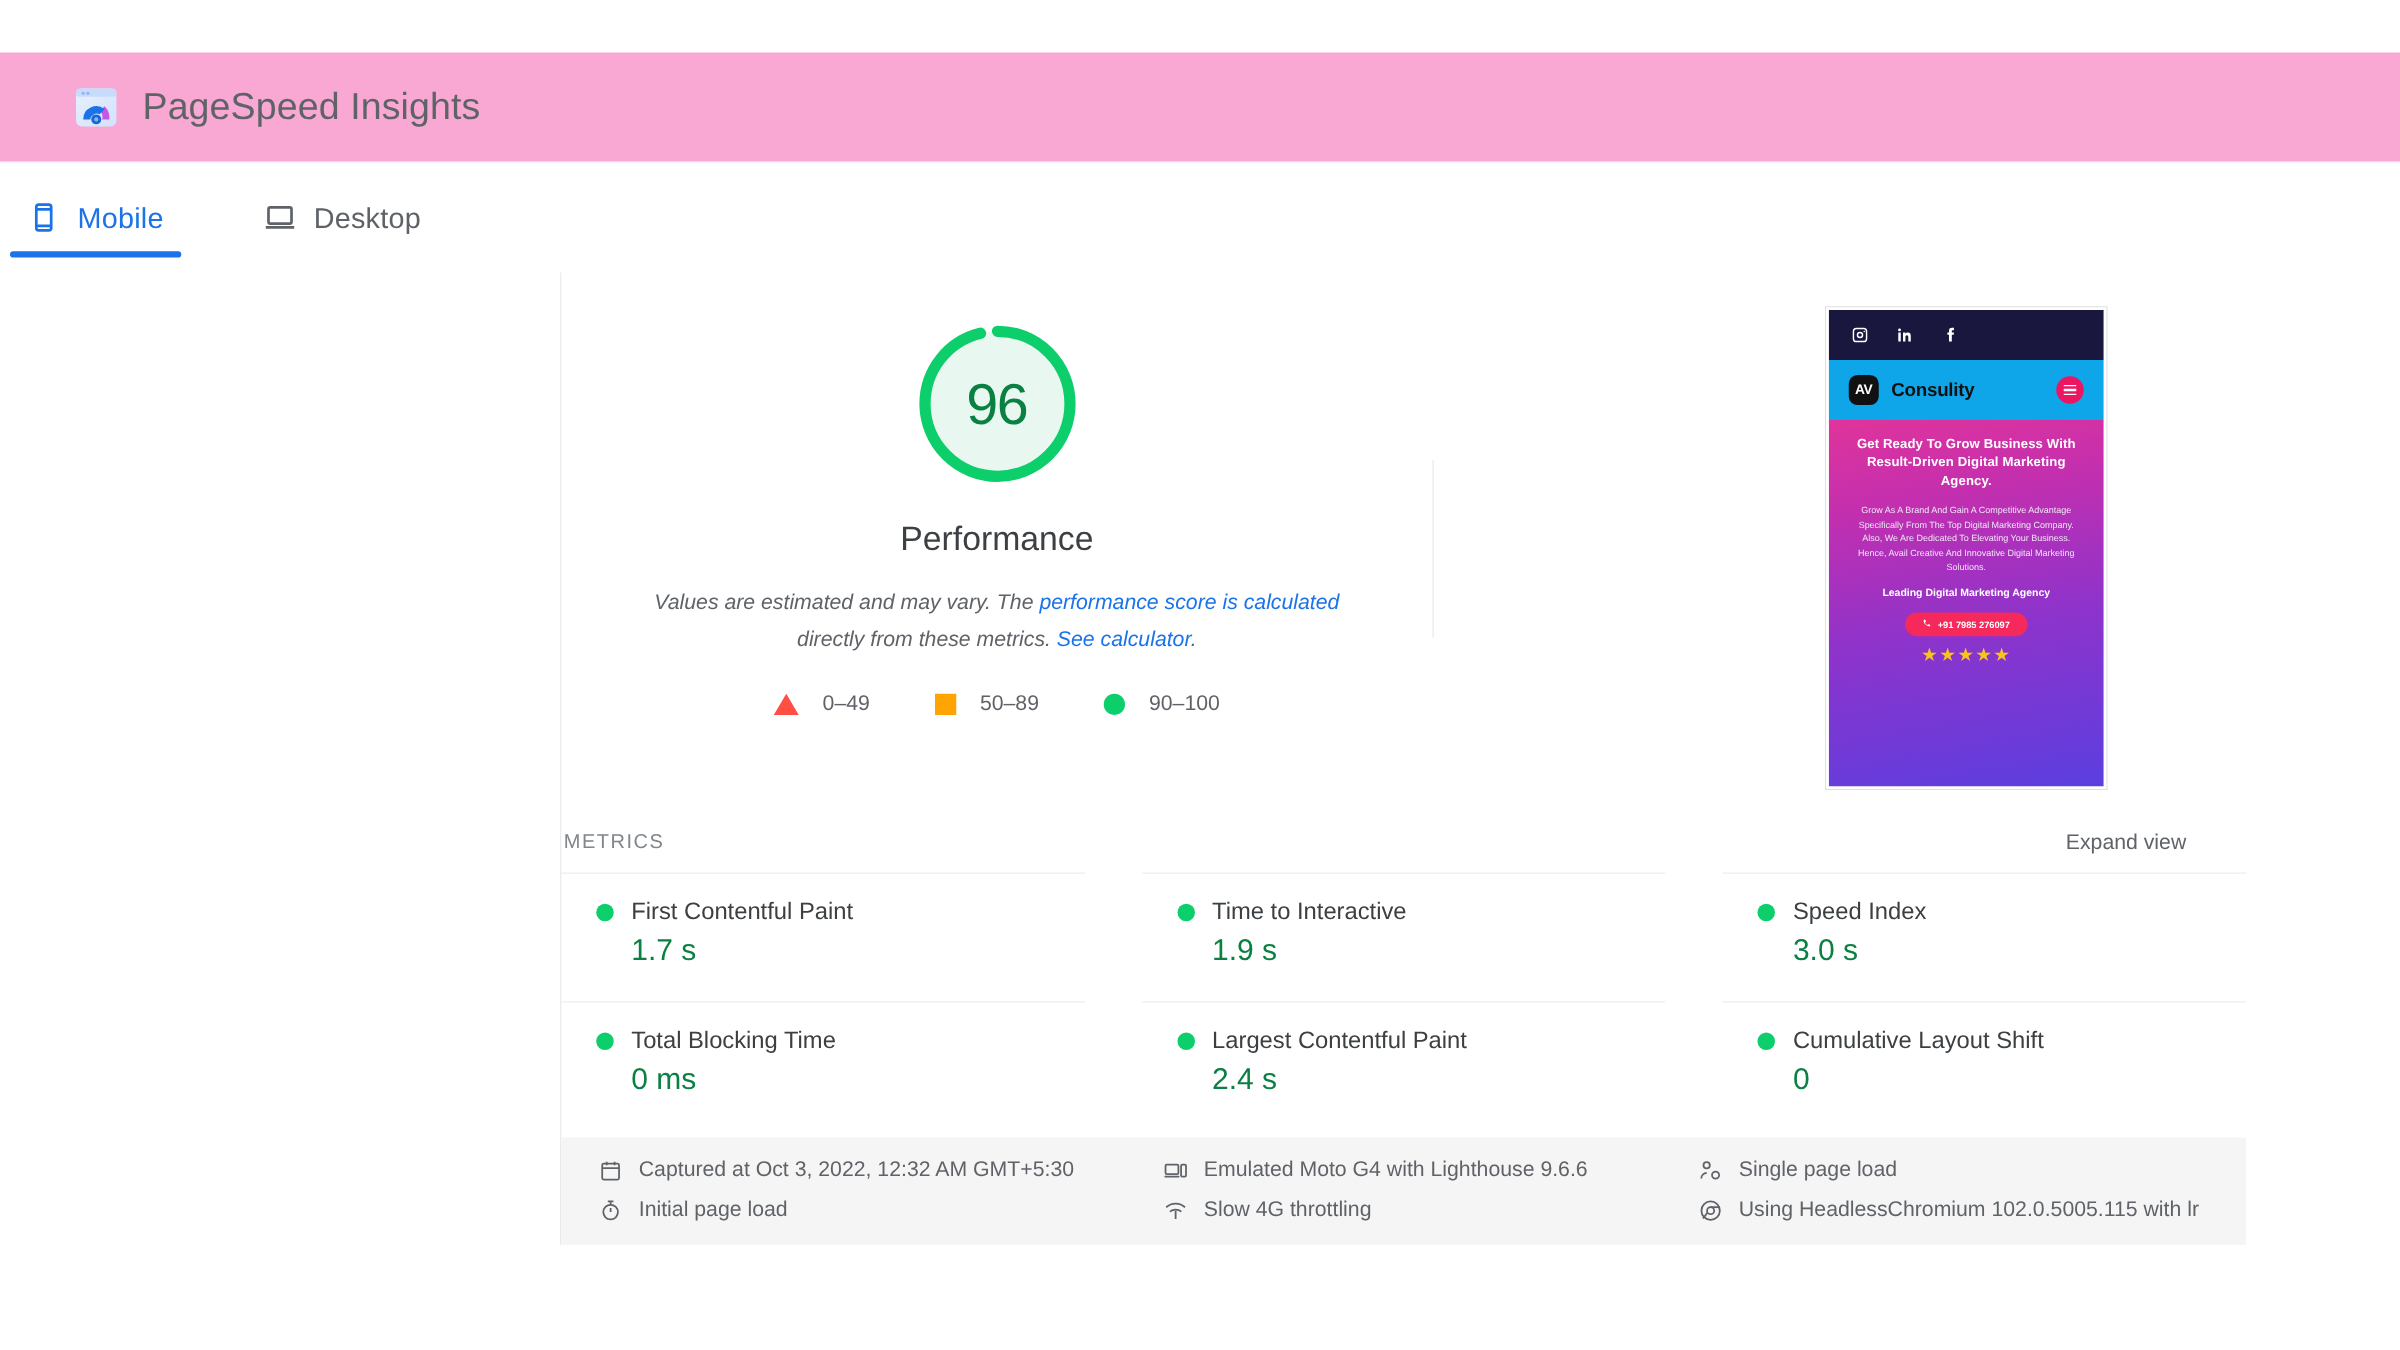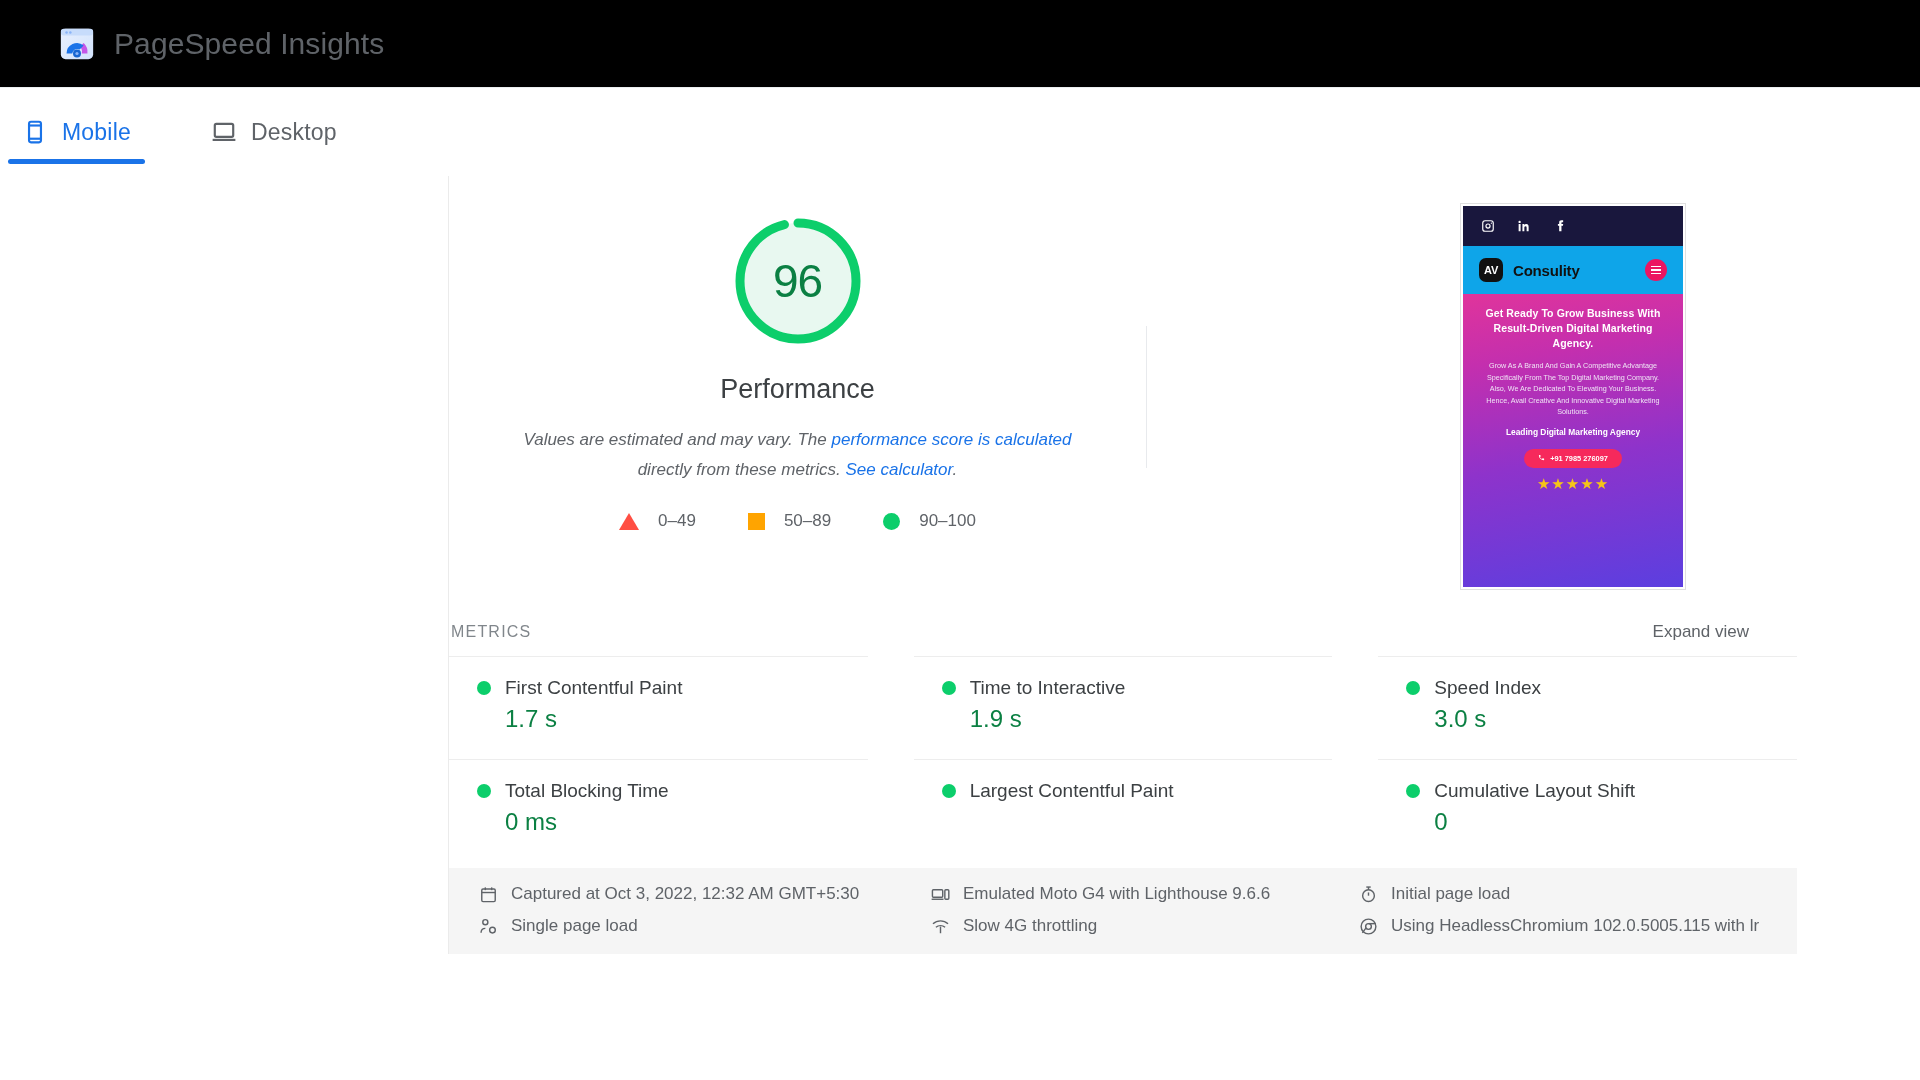--- a/index.html
+++ b/index.html
@@ -10,21 +10,22 @@
     overflow: hidden;
   }
 
   
   .topbar {
     height: 88px;
     display: flex;
     align-items: center;
     padding-left: 58px;
     border-bottom: 1px solid #eceff1;
-    background: #000000;
+    background: #f9a8d4;
+    margin-top: 42px;
   }
   .brand { display: flex; align-items: center; gap: 18px; }
   .brand-logo { width: 38px; height: 38px; display: block; }
   .brand-title {
     font-size: 30px;
     color: #5f6368;
     font-weight: 400;
     letter-spacing: .1px;
     white-space: nowrap;
   }
@@ -420,20 +421,21 @@
           <span class="metric-dot"></span>
           <span class="metric-name">Total Blocking Time</span>
         </div>
         <div class="metric-value">0 ms</div>
       </div>
       <div class="metric">
         <div class="metric-head">
           <span class="metric-dot"></span>
           <span class="metric-name">Largest Contentful Paint</span>
         </div>
+        <div class="metric-value">2.4 s</div>
       </div>
       <div class="metric">
         <div class="metric-head">
           <span class="metric-dot"></span>
           <span class="metric-name">Cumulative Layout Shift</span>
         </div>
         <div class="metric-value">0</div>
       </div>
     </div>
 
@@ -455,37 +457,37 @@
             <rect x="1.8" y="6" width="13" height="9.5" rx="1.2"></rect>
             <line x1="0.8" y1="18" x2="15.8" y2="18"></line>
             <rect x="17.5" y="6" width="5" height="12" rx="1.2"></rect>
           </svg>
         </span>
         <span class="env-text">Emulated Moto G4 with Lighthouse 9.6.6</span>
       </div>
       <div class="env-item">
         <span class="env-icon">
           <svg viewBox="0 0 24 24" width="19" height="19" fill="none" stroke="#5f6368" stroke-width="1.8">
+            <circle cx="8" cy="6.5" r="3.2"></circle>
+            <path d="M2.6 20c0-3.4 2.4-5.6 5.4-5.6"></path>
+            <circle cx="17" cy="16.5" r="3.6"></circle>
+          </svg>
+        </span>
+        <span class="env-text">Single page load</span>
+      </div>
+      <div class="env-item">
+        <span class="env-icon">
+          <svg viewBox="0 0 24 24" width="19" height="19" fill="none" stroke="#5f6368" stroke-width="1.8">
             <circle cx="12" cy="13.5" r="7.4"></circle>
             <line x1="12" y1="13.5" x2="12" y2="9.4"></line>
             <line x1="9.2" y1="2.6" x2="14.8" y2="2.6"></line>
             <line x1="12" y1="2.6" x2="12" y2="6"></line>
           </svg>
         </span>
         <span class="env-text">Initial page load</span>
-      </div>
-      <div class="env-item">
-        <span class="env-icon">
-          <svg viewBox="0 0 24 24" width="19" height="19" fill="none" stroke="#5f6368" stroke-width="1.8">
-            <circle cx="8" cy="6.5" r="3.2"></circle>
-            <path d="M2.6 20c0-3.4 2.4-5.6 5.4-5.6"></path>
-            <circle cx="17" cy="16.5" r="3.6"></circle>
-          </svg>
-        </span>
-        <span class="env-text">Single page load</span>
       </div>
       <div class="env-item">
         <span class="env-icon">
           <svg viewBox="0 0 24 24" width="19" height="19" fill="none" stroke="#5f6368" stroke-width="1.8">
             <path d="M2.5 8.6a14 14 0 0 1 19 0"></path>
             <path d="M6.2 13a9 9 0 0 1 11.6 0"></path>
             <line x1="12" y1="12" x2="12" y2="20.5"></line>
           </svg>
         </span>
         <span class="env-text">Slow 4G throttling</span>

